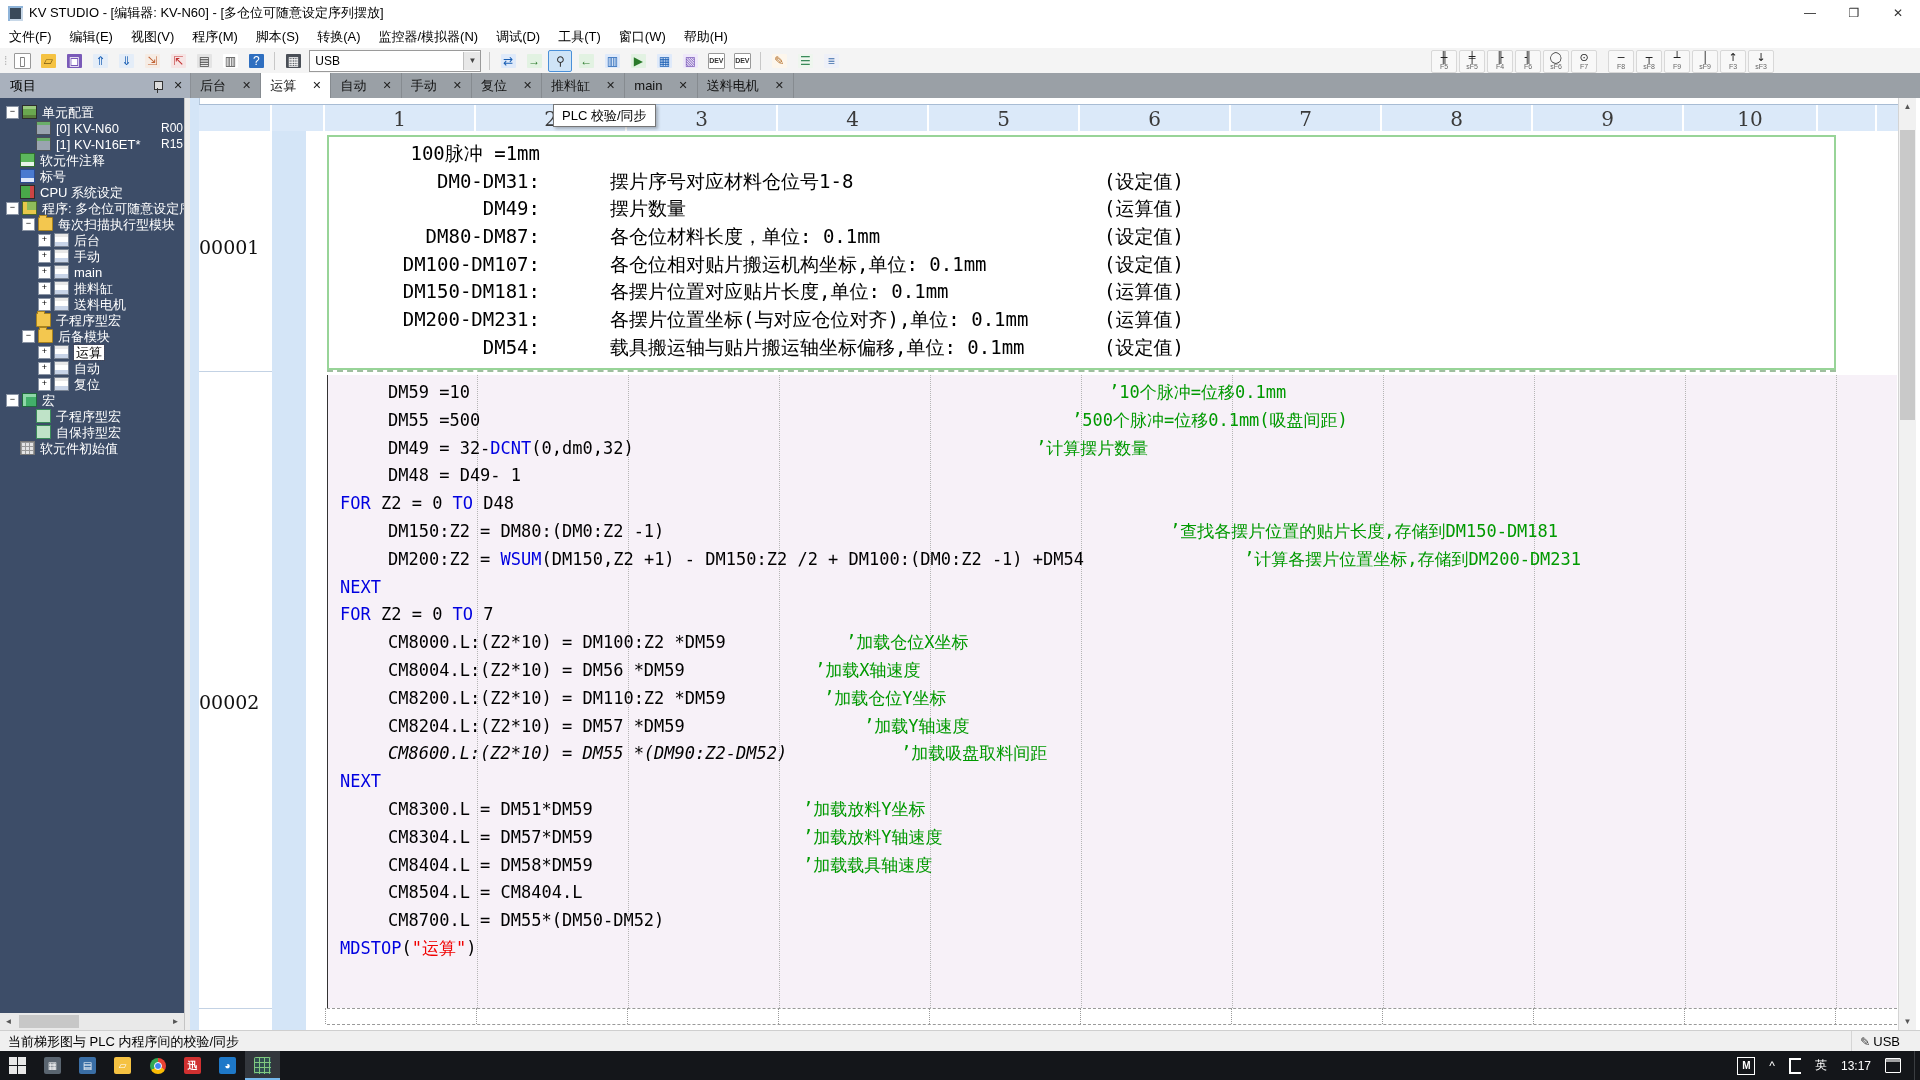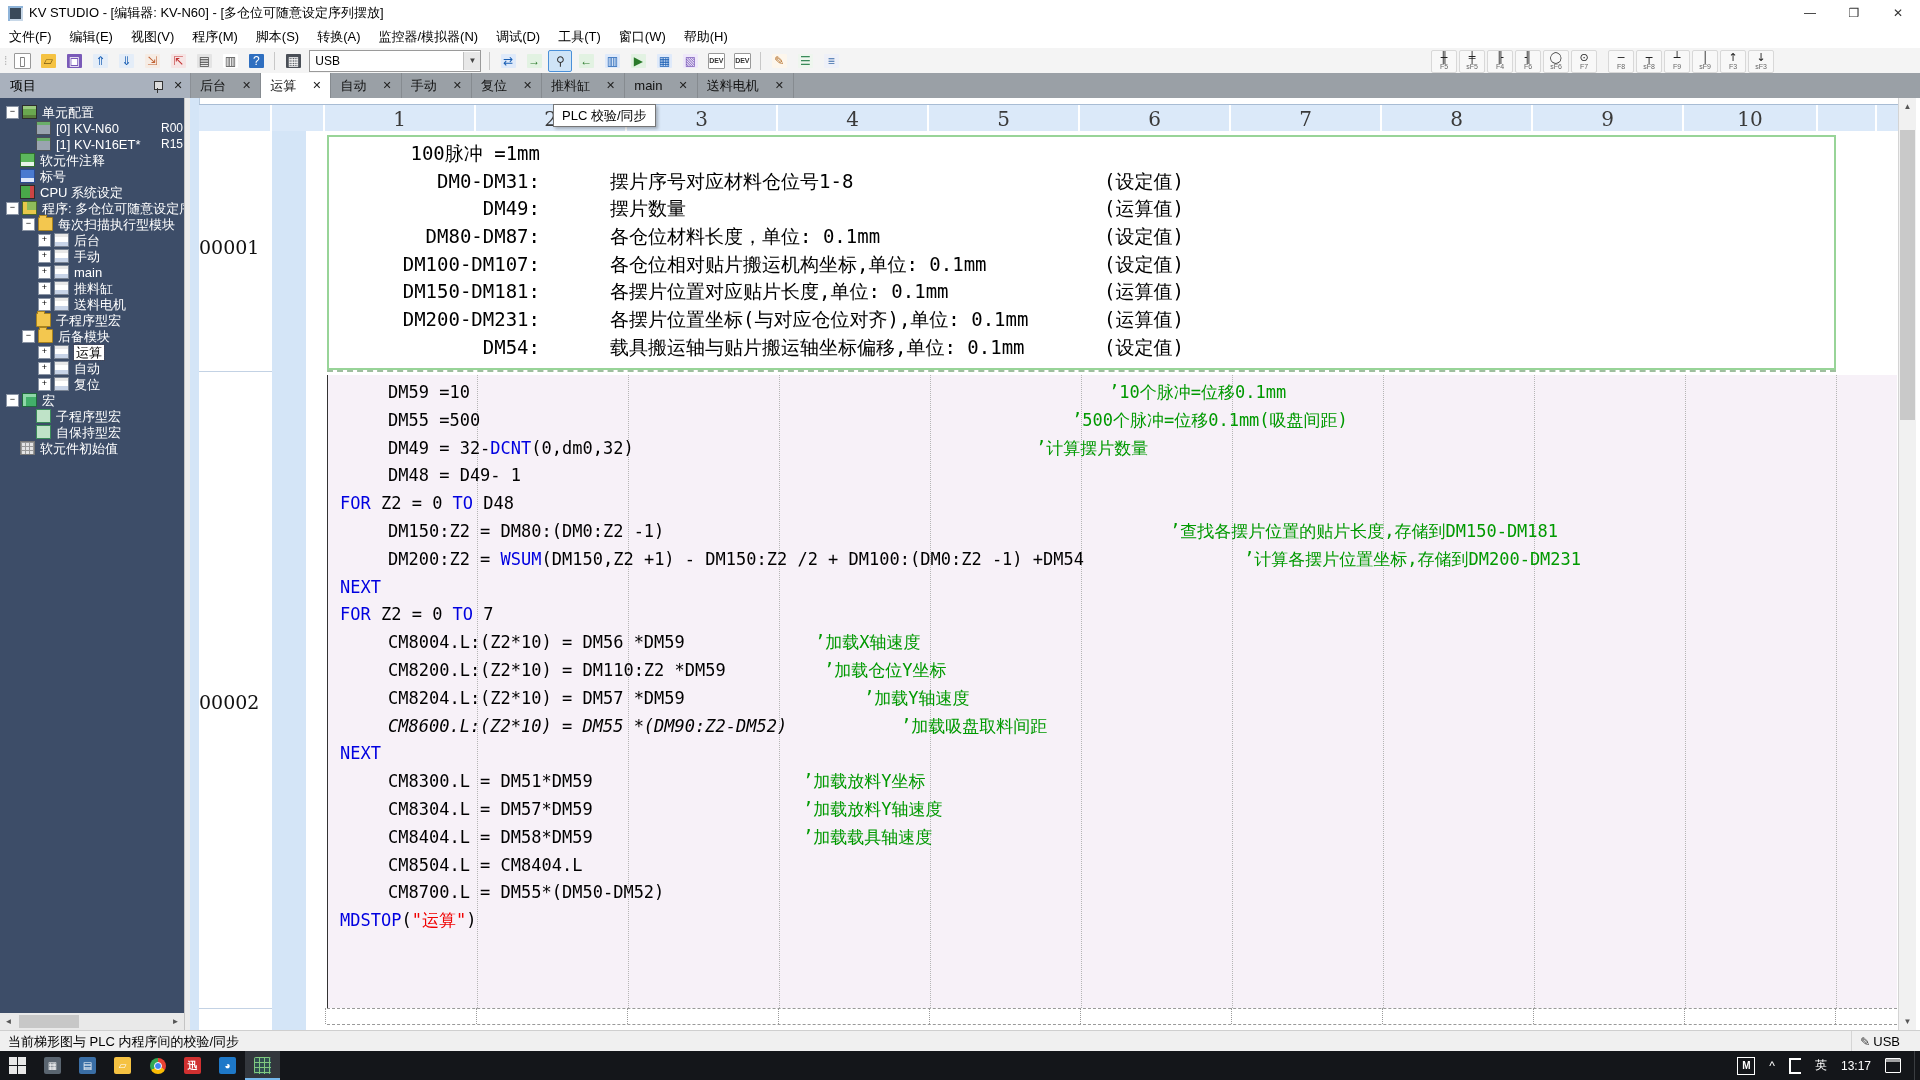--- a/index.html
+++ b/index.html
@@ -552,20 +552,24 @@
             <span class="c2code" style="left: 60px;"><span class="seg-d">DM200:Z2 = </span><span class="seg-k" style="color: rgb(0, 0, 224);">WSUM</span><span class="seg-d">(DM150,Z2 +1) - DM150:Z2 /2 + DM100:(DM0:Z2 -1) +DM54</span></span>
             <span class="c2cmt" style="left: 916px; color: rgb(0, 153, 0);">’计算各摆片位置坐标,存储到DM200-DM231</span>
           </div>
           <div class="c2row">
             <span class="c2code" style="left: 12px;"><span class="seg-k" style="color: rgb(0, 0, 224);">NEXT</span></span>
           </div>
           <div class="c2row">
             <span class="c2code" style="left: 12px;"><span class="seg-k" style="color: rgb(0, 0, 224);">FOR</span><span class="seg-d"> Z2 = 0 </span><span class="seg-k" style="color: rgb(0, 0, 224);">TO</span><span class="seg-d"> 7</span></span>
           </div>
           <div class="c2row">
+            <span class="c2code" style="left: 60px;"><span class="seg-d">CM8000.L:(Z2*10) = DM100:Z2 *DM59</span></span>
+            <span class="c2cmt" style="left: 518px; color: rgb(0, 153, 0);">’加载仓位X坐标</span>
+          </div>
+          <div class="c2row">
             <span class="c2code" style="left: 60px;"><span class="seg-d">CM8004.L:(Z2*10) = DM56 *DM59</span></span>
             <span class="c2cmt" style="left: 487px; color: rgb(0, 153, 0);">’加载X轴速度</span>
           </div>
           <div class="c2row">
             <span class="c2code" style="left: 60px;"><span class="seg-d">CM8200.L:(Z2*10) = DM110:Z2 *DM59</span></span>
             <span class="c2cmt" style="left: 496px; color: rgb(0, 153, 0);">’加载仓位Y坐标</span>
           </div>
           <div class="c2row">
             <span class="c2code" style="left: 60px;"><span class="seg-d">CM8204.L:(Z2*10) = DM57 *DM59</span></span>
             <span class="c2cmt" style="left: 536px; color: rgb(0, 153, 0);">’加载Y轴速度</span>

